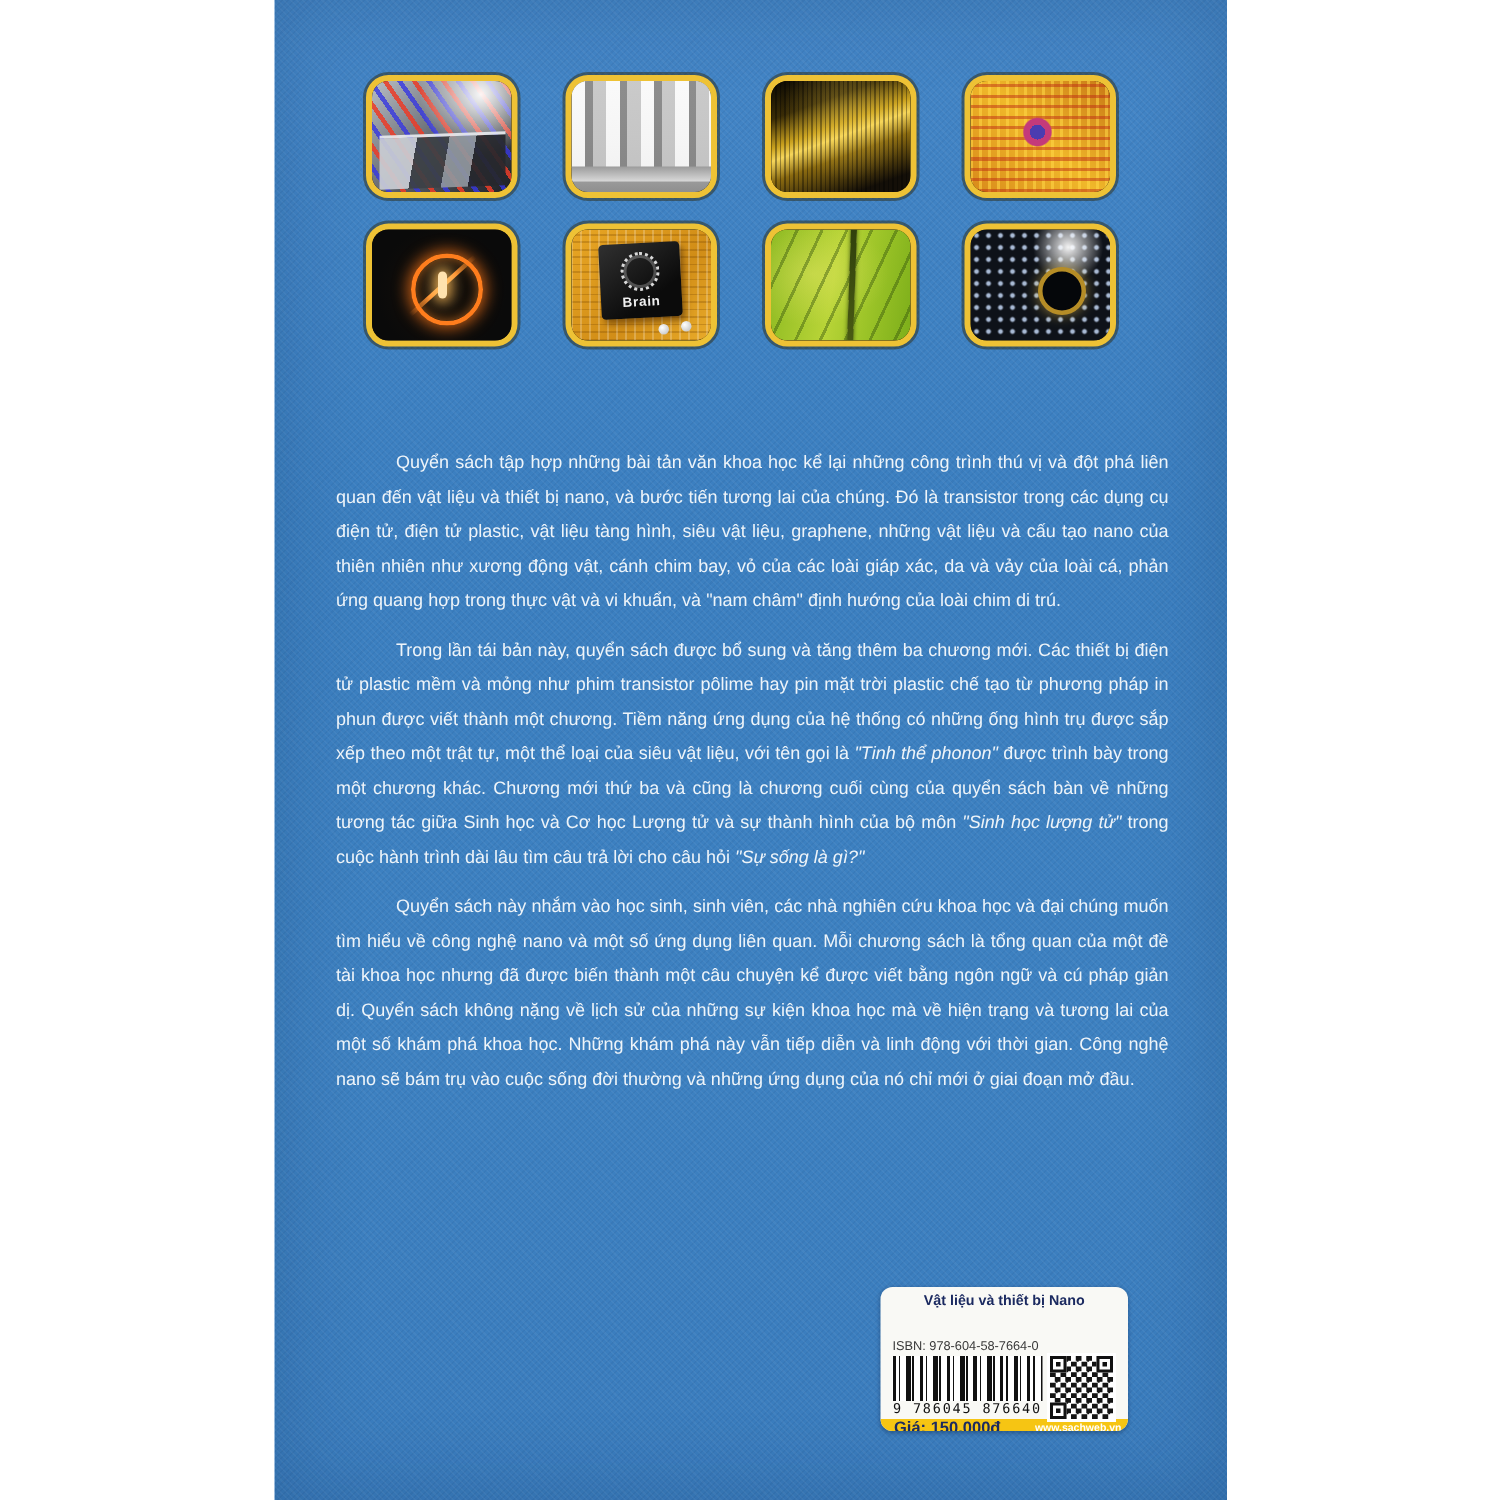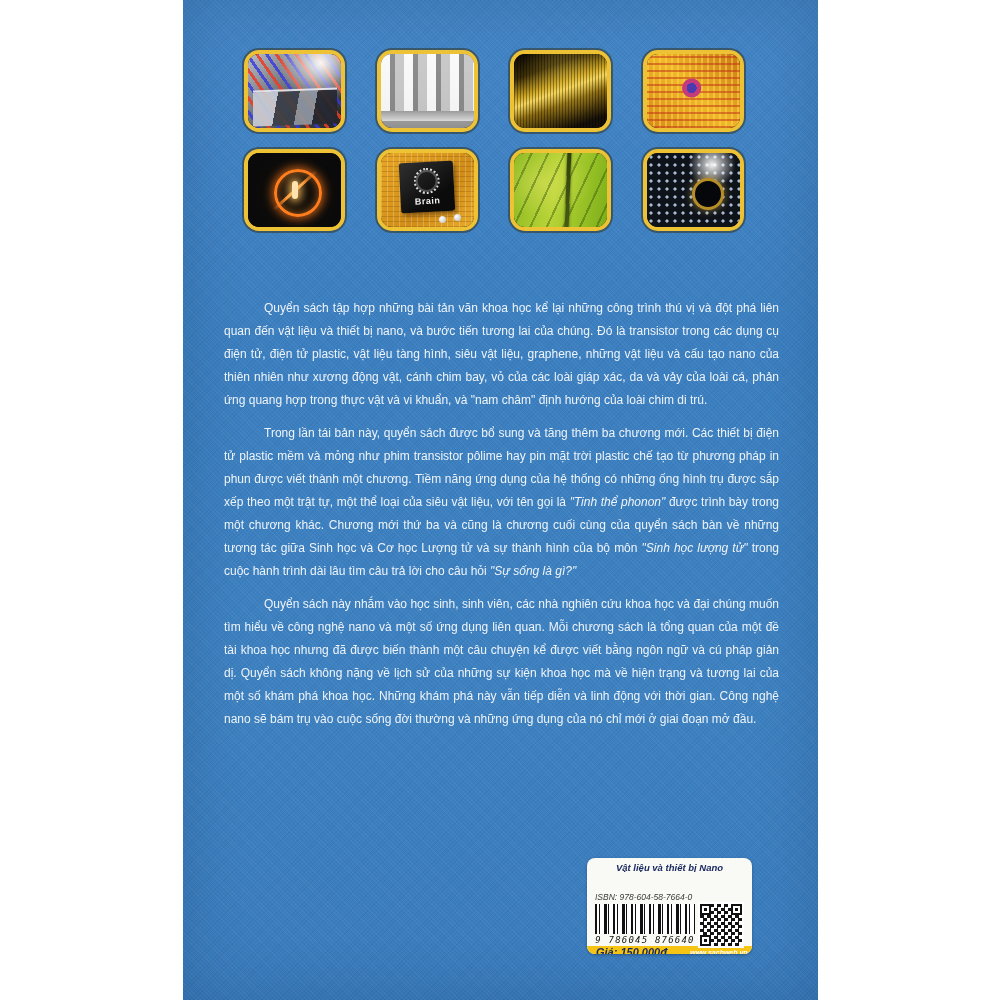--- a/index.html
+++ b/index.html
@@ -135,21 +135,21 @@
     color:#eef4f9;font-size:12px;line-height:23px;text-align:justify;margin-top:40px;
   }
   .body-text p{margin:0 0 10px 0;text-indent:40px;}
   .body-text .ital{font-style:italic;}
 
   
   .sticker{
     position:absolute;left:404px;top:858px;width:165px;height:96px;
     background:#f9f9f5;border-radius:8px;overflow:hidden;z-index:5;
     box-shadow:0 1px 3px rgba(0,20,50,.35);
-    display:flex;flex-direction:column;font-style:italic;
+    display:flex;flex-direction:column;
   }
   .sticker .title{
     text-align:center;font-size:9.5px;font-weight:bold;color:#1b2a60;
     padding:4px 4px 2px 4px;white-space:nowrap;
   }
   .sticker .divider{height:2px;background:#f2c937;margin:0 10px 2px 10px;border-radius:1px;}
   .sticker .isbn{font-size:8.5px;color:#3a3a3a;padding:0 0 1px 8px;white-space:nowrap;margin-top:15px;}
   .sticker .code-row{flex:1;display:flex;align-items:flex-start;padding:1px 6px 0 8px;gap:5px;}
   .barcode-wrap{display:flex;flex-direction:column;align-items:center;width:100px;}
   .barcode{

